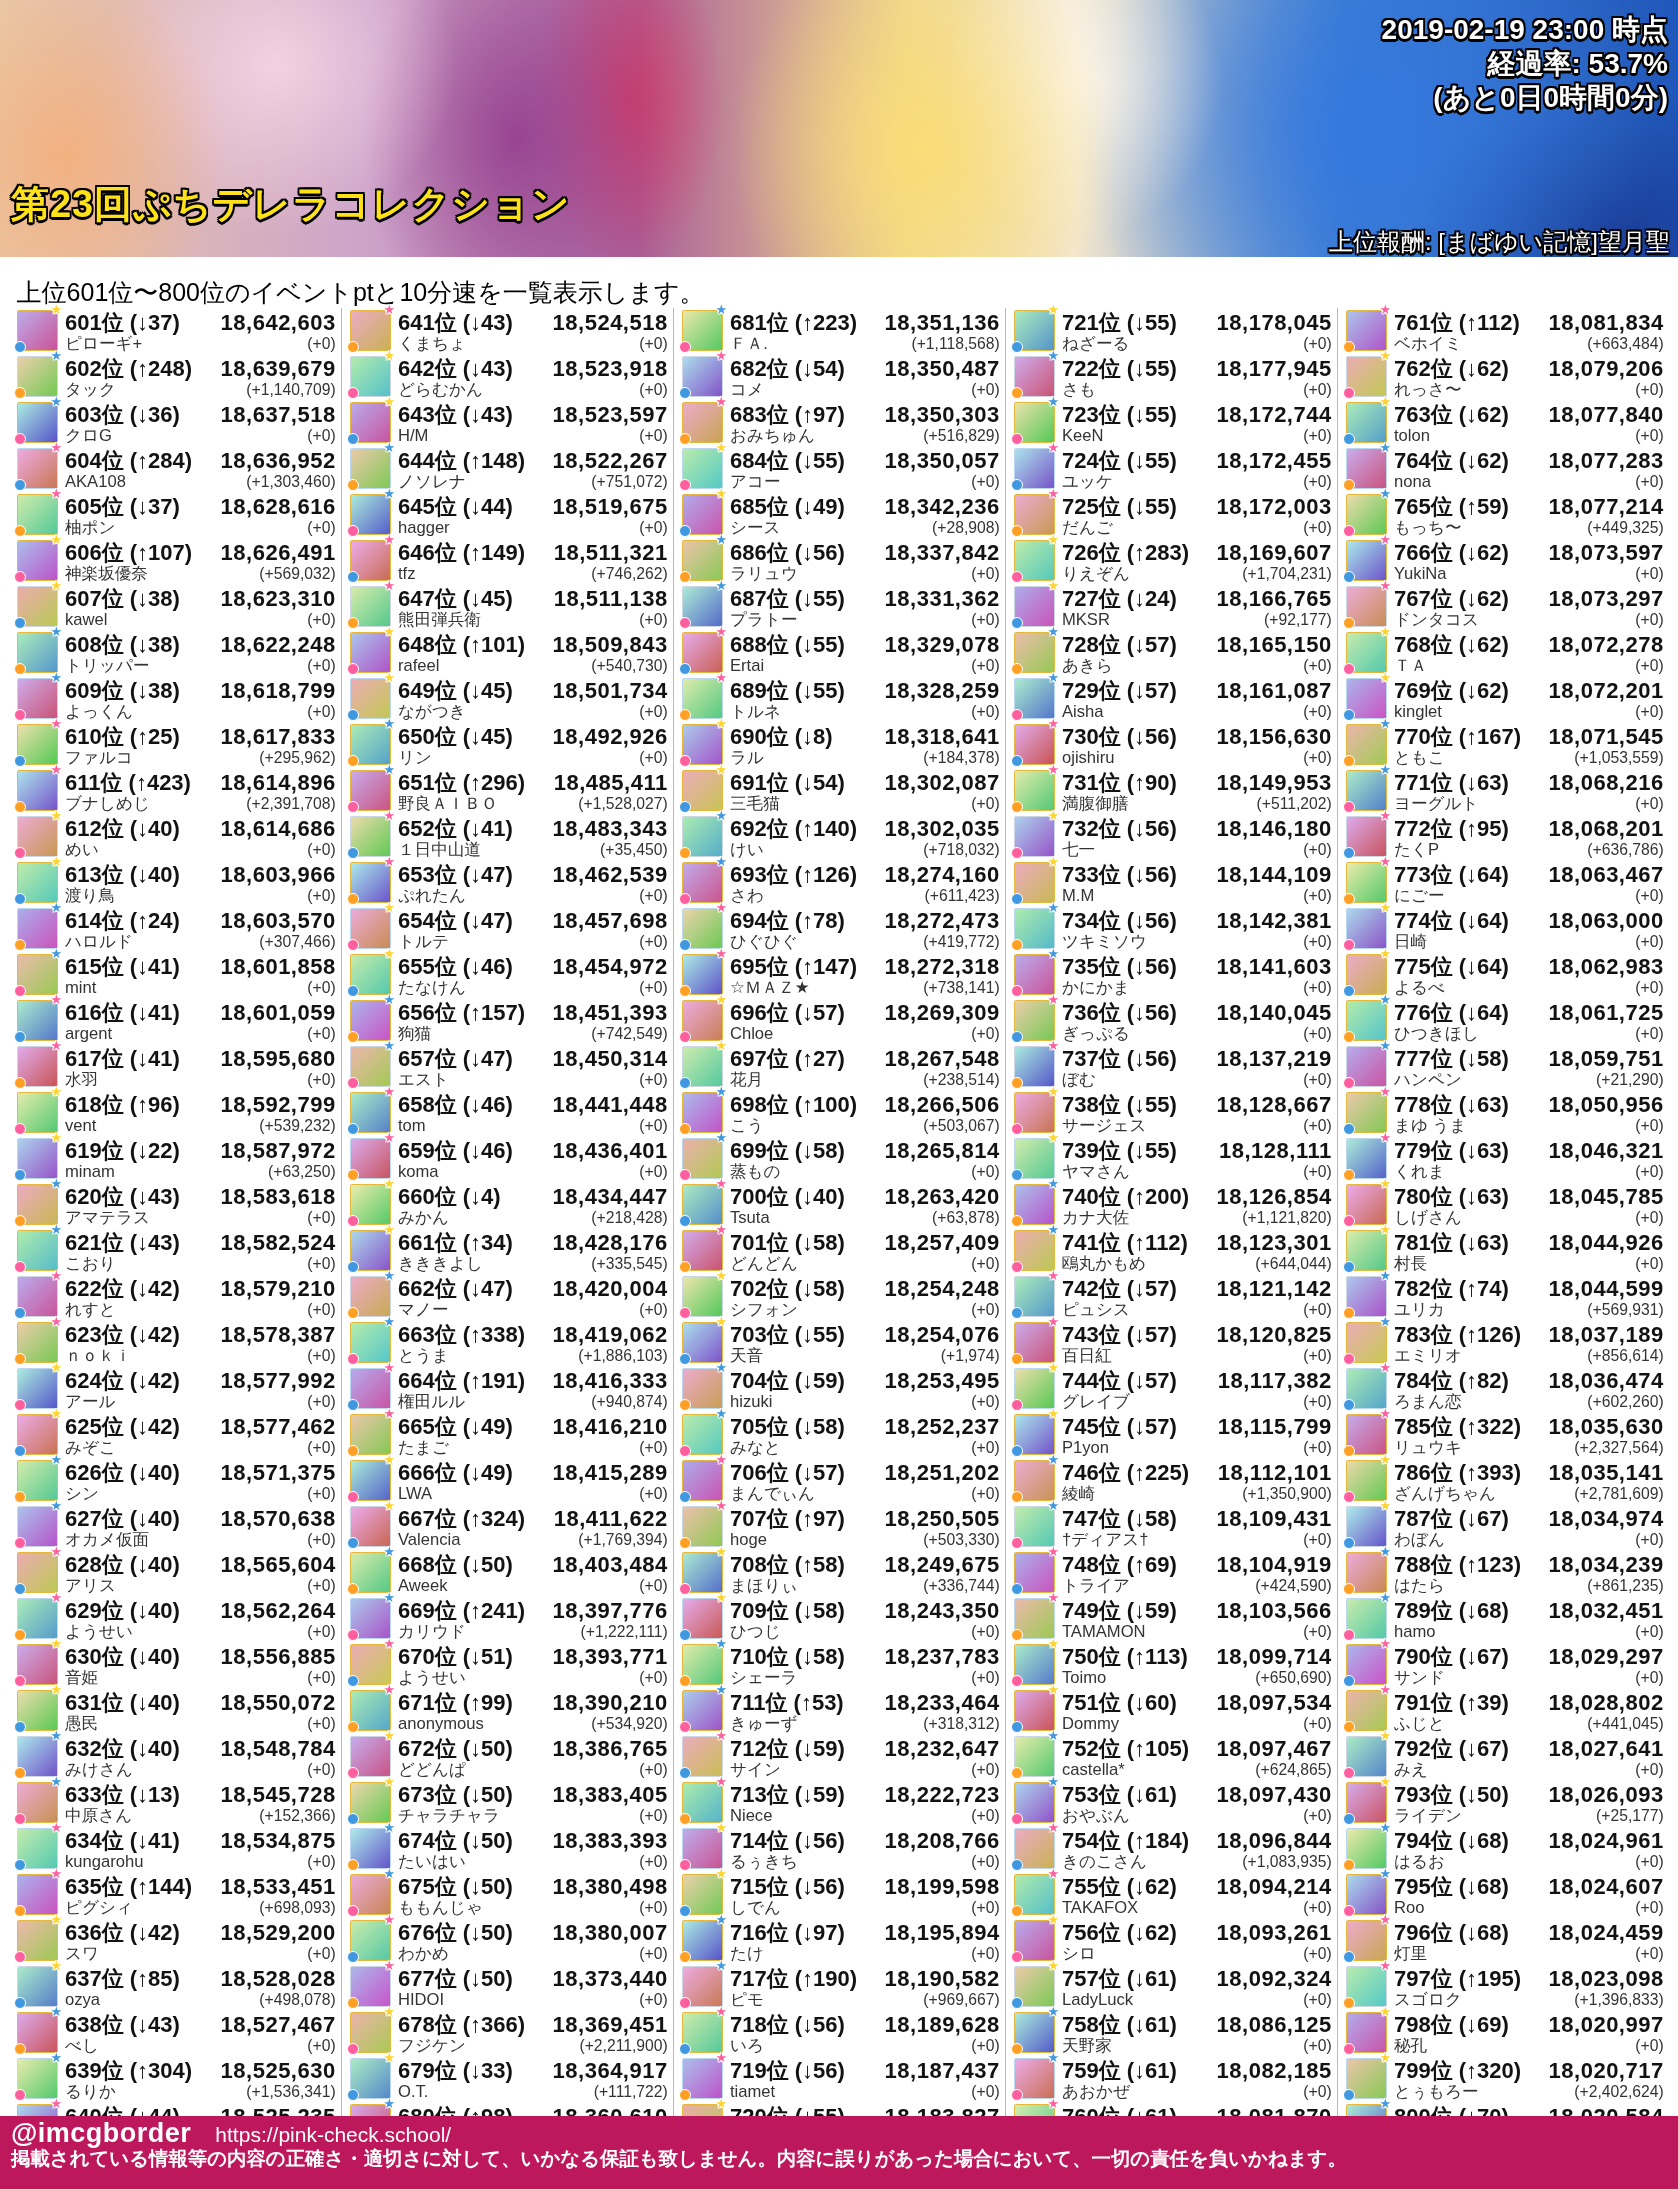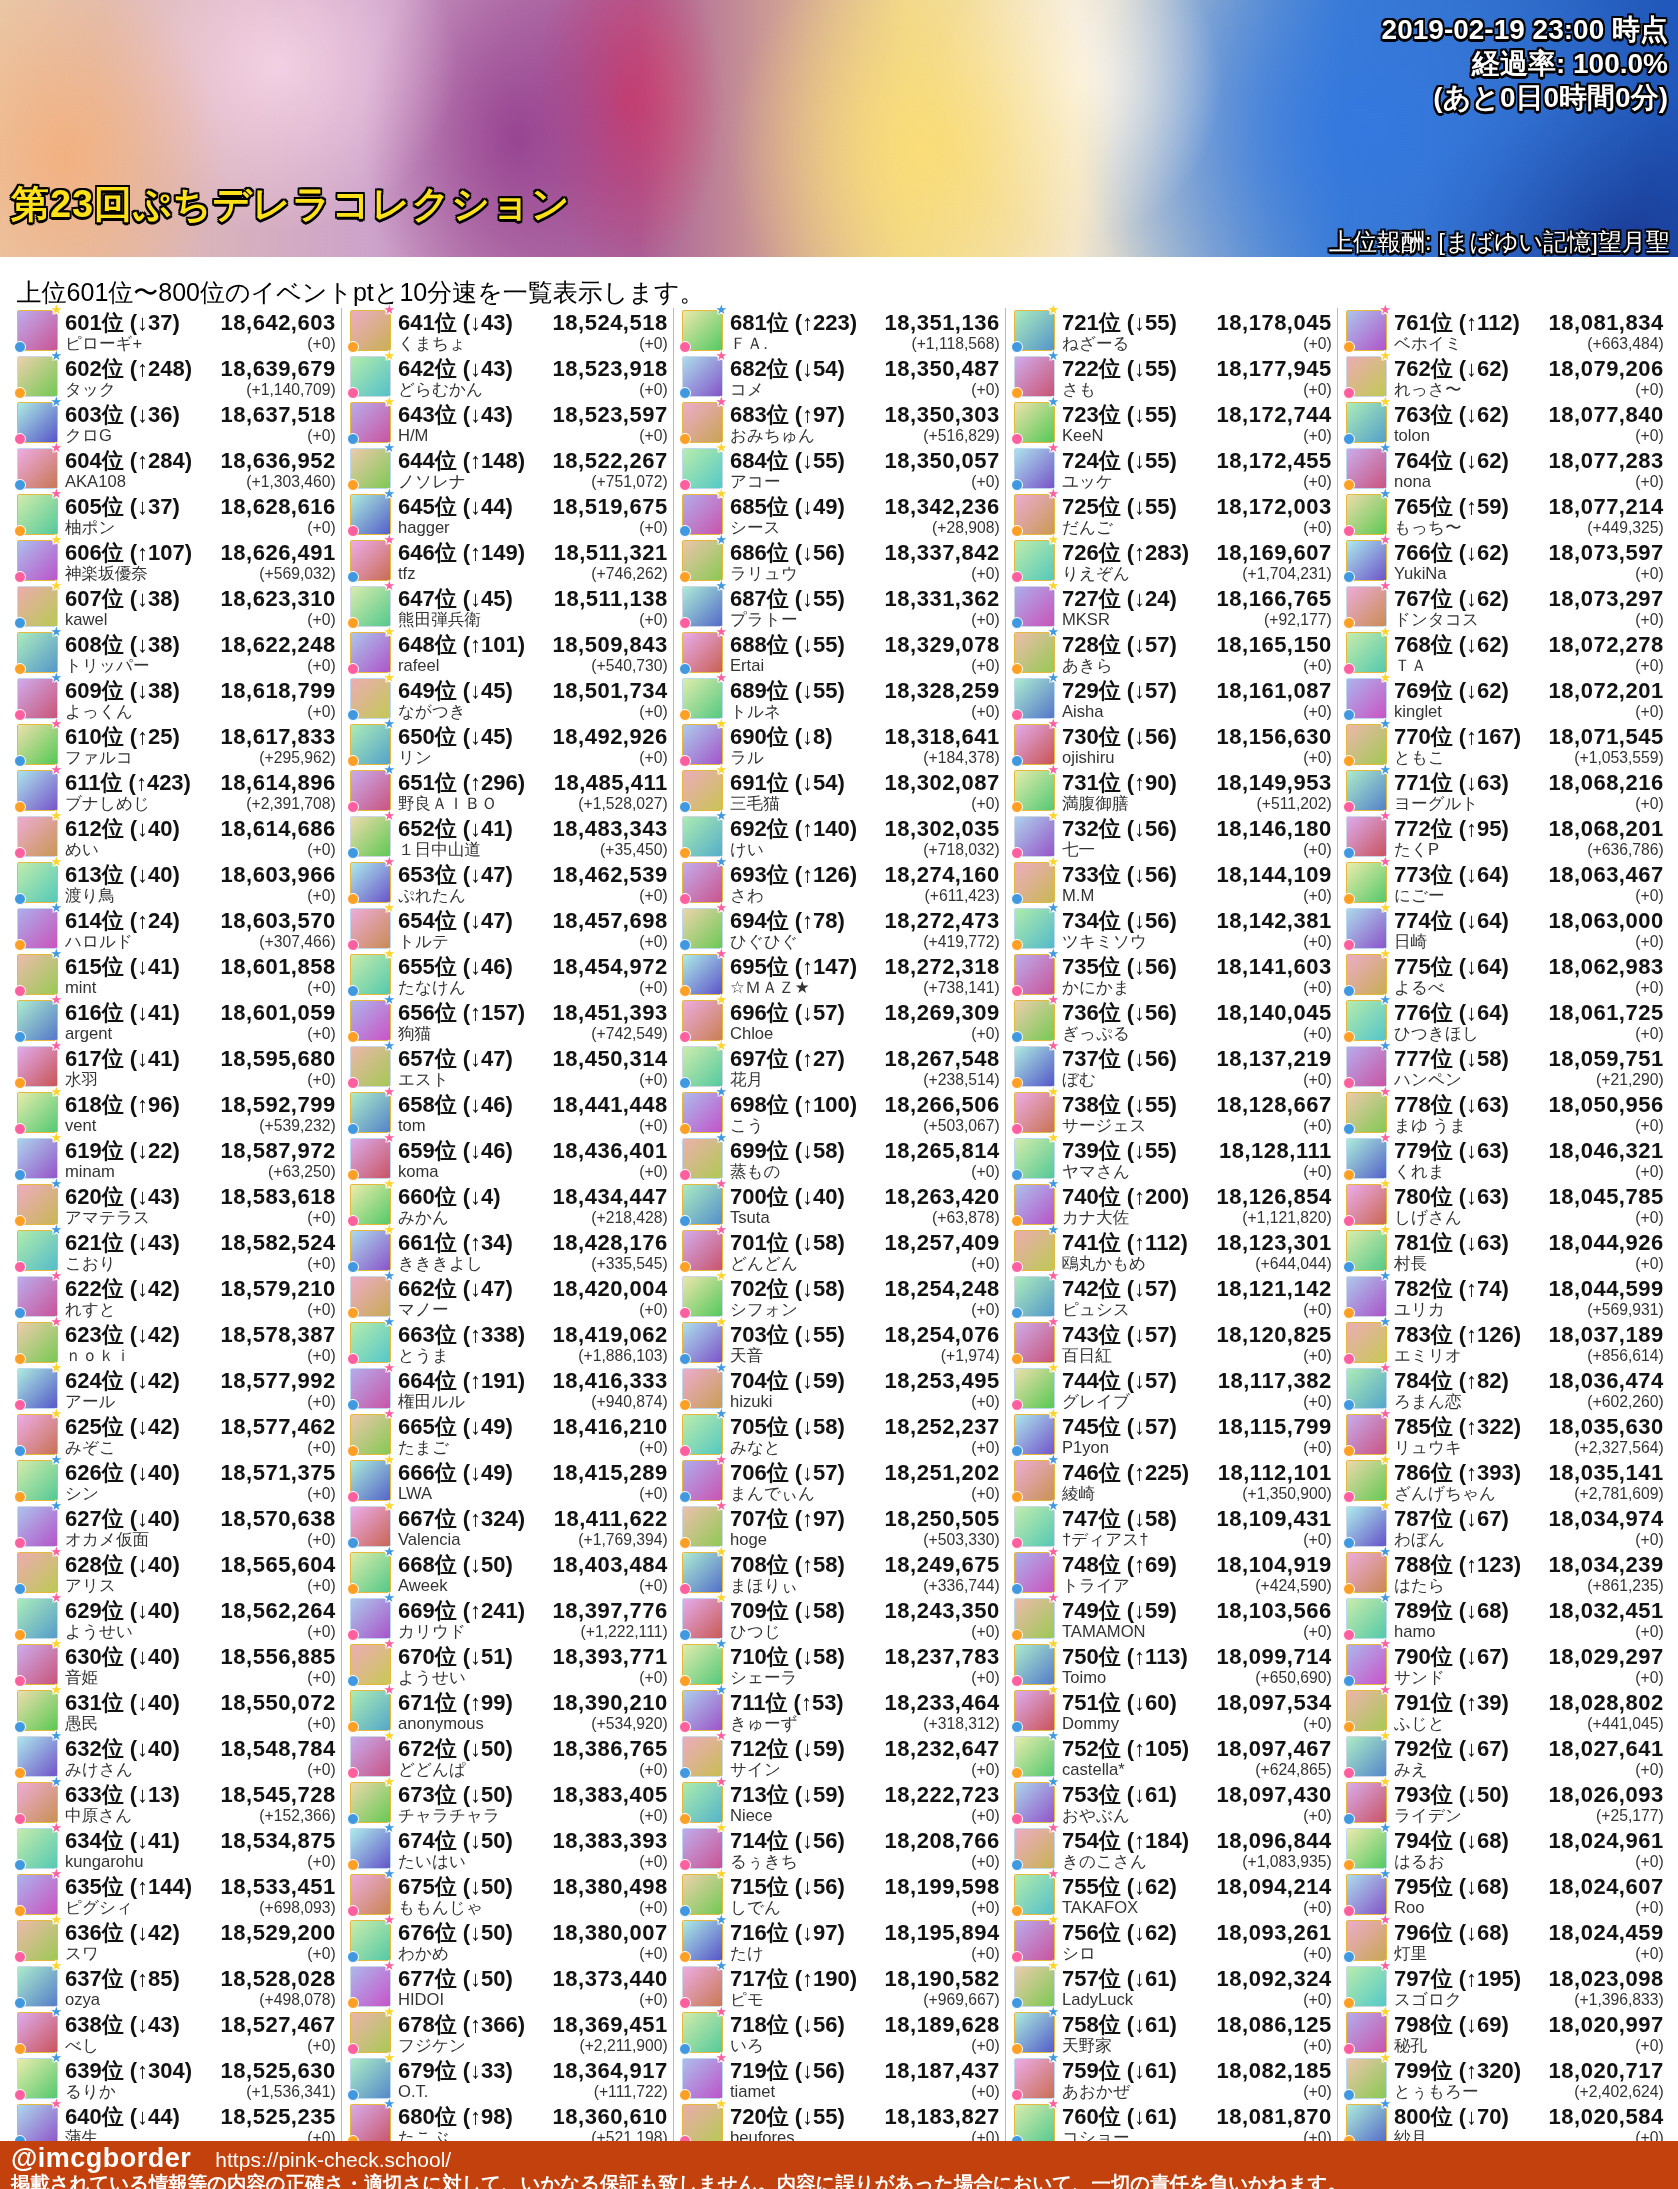--- a/index.html
+++ b/index.html
@@ -43,33 +43,33 @@
     text-shadow:-0.9px -0.9px 0 #fff,0.9px -0.9px 0 #fff,-0.9px 0.9px 0 #fff,0.9px 0.9px 0 #fff;}
   .avatar .attr{position:absolute;left:-3.7px;bottom:-3.7px;width:10px;height:10px;border-radius:50%;
     border:1.8px solid #fff;box-sizing:content-box;}
   .mid{margin-left:7.4px;min-width:0;white-space:nowrap;}
   .rank{font-size:22px;font-weight:bold;color:#121212;line-height:25px;}
   .pname{font-size:16.6px;color:#333;line-height:17.5px;}
   .right{margin-left:auto;text-align:right;padding-right:5.5px;white-space:nowrap;}
   .pts{font-size:22px;font-weight:bold;color:#121212;line-height:25px;letter-spacing:0.5px;}
   .delta{font-size:15.7px;color:#333;line-height:17.5px;}
   
-  .footer{position:absolute;left:0;bottom:0;width:100%;height:48px;background:#c2410c;color:#fff;box-sizing:border-box;padding:2.8px 0 0 11px;}
+  .footer{position:absolute;left:0;bottom:0;width:100%;height:73px;background:#be185d;color:#fff;box-sizing:border-box;padding:2.8px 0 0 11px;}
   .footer-line1{height:28px;line-height:28px;white-space:nowrap;}
   .handle{font-size:27px;font-weight:bold;letter-spacing:0.5px;}
   .url{font-size:21px;margin-left:24px;color:#fff;text-decoration:none;}
   .disclaimer{font-size:19.4px;font-weight:bold;line-height:23px;white-space:nowrap;}
 </style>
 </head>
 <body>
 
 <div class="banner">
   <div class="time-info">
     <div class="outline-b">2019-02-19 23:00 時点</div>
-    <div class="outline-b">経過率: 100.0%</div>
+    <div class="outline-b">経過率: 53.7%</div>
     <div class="outline-b">(あと0日0時間0分)</div>
   </div>
   <div class="app-title outline-b">第23回ぷちデレラコレクション</div>
   <div class="reward outline-b">上位報酬: [まばゆい記憶]望月聖</div>
 </div>
 
 <div class="intro">上位601位〜800位のイベントptと10分速を一覧表示します。</div>
 
 <div class="columns" id="columns">
   <div class="col">

